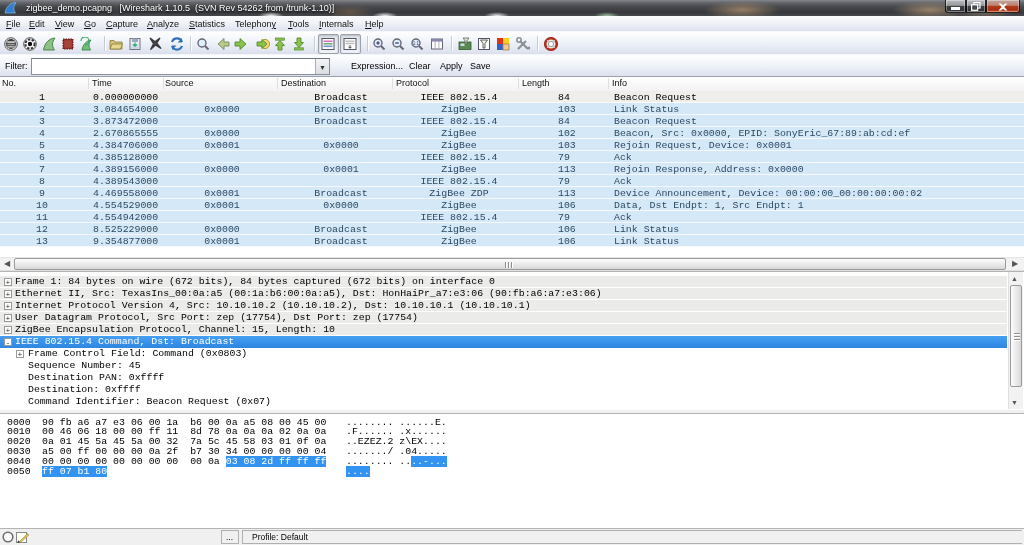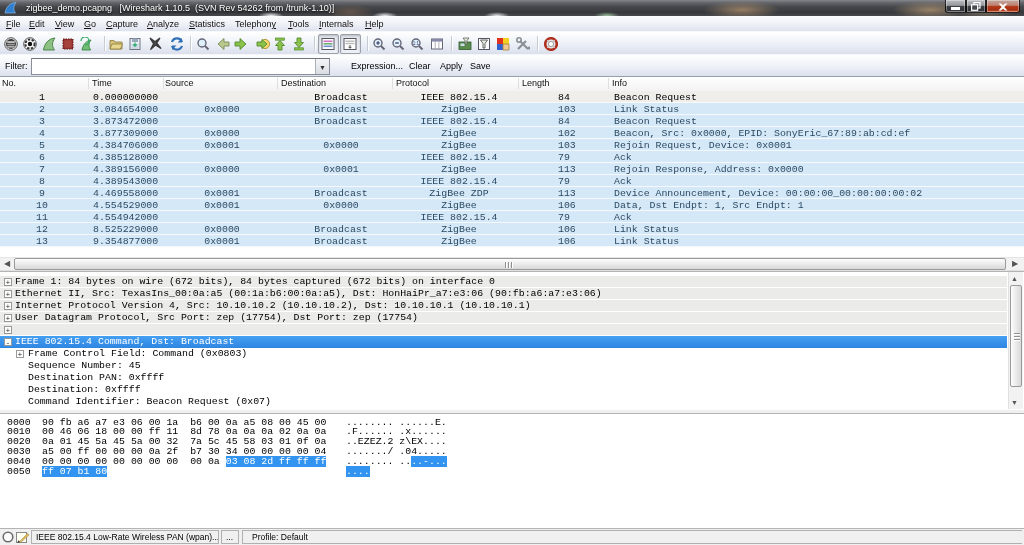--- a/index.html
+++ b/index.html
@@ -326,21 +326,21 @@
     <div class="prow rblue" style="top:24px">
       <span class="cno">3</span>
       <span class="ctime">3.873472000</span>
       <span class="cdst">Broadcast</span>
       <span class="cpro">IEEE 802.15.4</span>
       <span class="clen">84</span>
       <span class="cinfo">Beacon Request</span>
     </div>
     <div class="prow rblue" style="top:36px">
       <span class="cno">4</span>
-      <span class="ctime">3.877309000</span>
+      <span class="ctime">2.670865555</span>
       <span class="csrc">0x0000</span>
       <span class="cpro">ZigBee</span>
       <span class="clen">102</span>
       <span class="cinfo">Beacon, Src: 0x0000, EPID: SonyEric_67:89:ab:cd:ef</span>
     </div>
     <div class="prow rblue" style="top:48px">
       <span class="cno">5</span>
       <span class="ctime">4.384706000</span>
       <span class="csrc">0x0001</span>
       <span class="cdst">0x0000</span>
@@ -437,20 +437,21 @@
     <div class="drow dgray" style="top:28px">
       <span class="expander ">+</span>
       <span class="dtext">Internet Protocol Version 4, Src: 10.10.10.2 (10.10.10.2), Dst: 10.10.10.1 (10.10.10.1)</span>
     </div>
     <div class="drow dgray" style="top:40px">
       <span class="expander ">+</span>
       <span class="dtext">User Datagram Protocol, Src Port: zep (17754), Dst Port: zep (17754)</span>
     </div>
     <div class="drow dgray" style="top:52px">
       <span class="expander ">+</span>
+      <span class="dtext">ZigBee Encapsulation Protocol, Channel: 15, Length: 10</span>
     </div>
     <div class="drow dsel" style="top:64px">
       <span class="expander ">-</span>
       <span class="dtext">IEEE 802.15.4 Command, Dst: Broadcast</span>
     </div>
     <div class="drow " style="top:76px">
       <span class="expander exp2">+</span>
       <span class="dtext2">Frame Control Field: Command (0x0803)</span>
     </div>
     <div class="drow " style="top:88px">
@@ -486,16 +487,15 @@
 
 <div class="abs" id="statusbar">
   <svg class="abs" style="left:2px;top:2px" width="12" height="12" viewBox="0 0 12 12">
     <circle cx="6" cy="6" r="4.8" fill="#fdfdfd" stroke="#6e6e6e" stroke-width="1.6"></circle>
   </svg>
   <svg class="abs" style="left:16px;top:2px" width="13" height="12" viewBox="0 0 13 12">
     <rect x="0.5" y="1.5" width="10" height="10" fill="#fffff2" stroke="#888" stroke-width="1"></rect>
     <path d="M3,11 L11.5,2.5 L13,4 L4.5,11.5 Z" fill="#e8b84a" stroke="#996" stroke-width="0.6"></path>
     <path d="M2.2,9.2 L1.5,11.8 L4.2,11.2 Z" fill="#333"></path>
   </svg>
-  <span class="sbox" style="left:31px; width:188px; padding-left:4px;">IEEE 802.15.4 Low-Rate Wireless PAN (wpan)...</span>
   <span class="sbox" style="left:221px; width:18px; padding-left:4px;">...</span>
   <span class="sbox" style="left:242px; width:780px; padding-left:9px; border-right:none;">Profile: Default</span>
 </div>
 
 </body></html>

